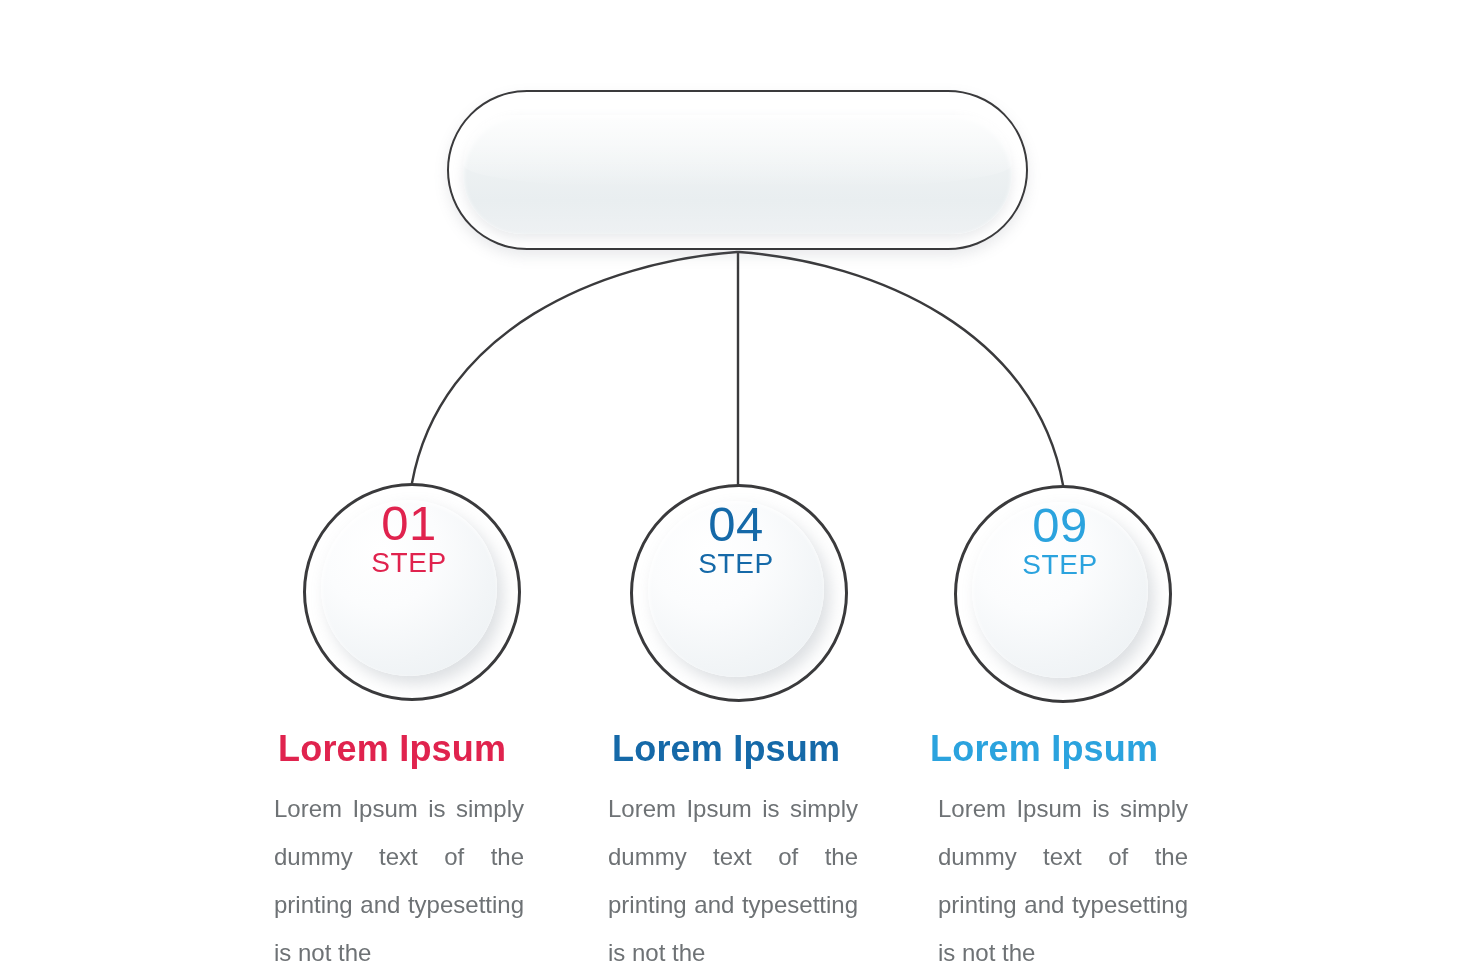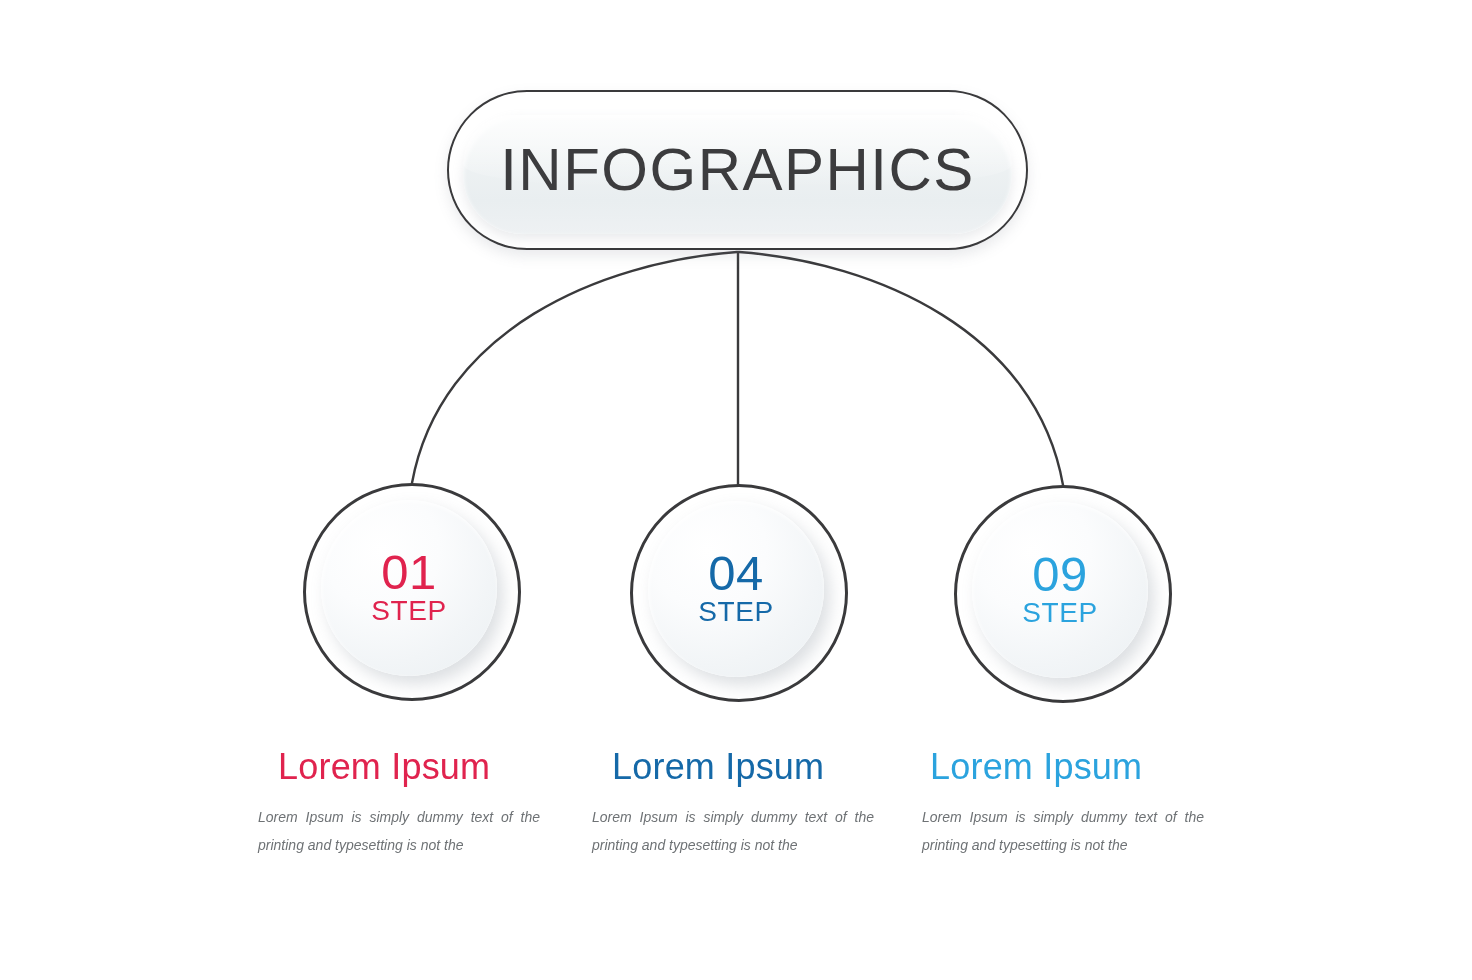--- a/index.html
+++ b/index.html
@@ -107,21 +107,20 @@
         #ffffff 0%,
         #fbfcfd 34%,
         #f2f5f7 66%,
         #eaeff2 100%);
     box-shadow:
       6px 8px 16px rgba(140,148,160,0.30),
       inset 1px 2px 4px rgba(255,255,255,0.9);
     display: flex;
     flex-direction: column;
     align-items: center;
-    justify-content: center;
   }
   .step-num {
     font-size: 49px;
     font-weight: 400;
     line-height: 0.95;
     letter-spacing: 0.5px;
   }
   .step-word {
     font-size: 28px;
     font-weight: 400;
@@ -140,59 +139,57 @@
     position: absolute;
     width: 282px;
     top: 728px;
   }
   #col-1 { left: 258px; }
   #col-2 { left: 592px; }
   #col-3 { left: 922px; }
 
   .col-heading {
     font-size: 36px;
-    font-weight: 400;
+    font-weight: 700;
     line-height: 1.15;
-    margin: 18px 0 16px 0;
+    margin: 0 0 16px 0;
     text-align: center;
     letter-spacing: 0.2px;
     white-space: nowrap;
   }
   #col-1 .col-heading { text-align: left; padding-left: 20px; }
   #col-2 .col-heading { text-align: left; padding-left: 20px; }
   #col-3 .col-heading { text-align: left; padding-left: 8px; }
 
   .col-body {
-    font-size: 14px;
+    font-size: 24px;
     line-height: 2.0;
     color: #6e7275;
     text-align: justify;
     text-justify: inter-word;
-    margin: 0;
-    font-weight: 400;
-    font-style: italic;
+    margin: 16px;
+    font-weight: 400;
   }
 </style>
 </head>
 <body>
 
 <div class="canvas">
 
   <svg class="connectors" viewBox="0 0 1472 980">
     <g fill="none" stroke="#3a3a3c" stroke-width="2.4" stroke-linecap="round">
       <path d="M 737 252 C 600 262 440 330 412 483"></path>
       <path d="M 738 252 L 738 486"></path>
       <path d="M 739 252 C 876 262 1036 332 1063 485"></path>
     </g>
   </svg>
 
   <div class="title-pill">
     <div class="title-pill-inner"></div>
     <div class="title-pill-sheen"></div>
-    <div class="title-text">INFOGRAPHICS</div>
   </div>
 
   <div class="step-circle" id="circle-1">
     <div class="step-circle-inner">
       <div class="step-num" style="color: rgb(224, 35, 78);">01</div>
       <div class="step-word" style="color: rgb(224, 35, 78);">STEP</div>
     </div>
   </div>
 
   <div class="step-circle" id="circle-2">

